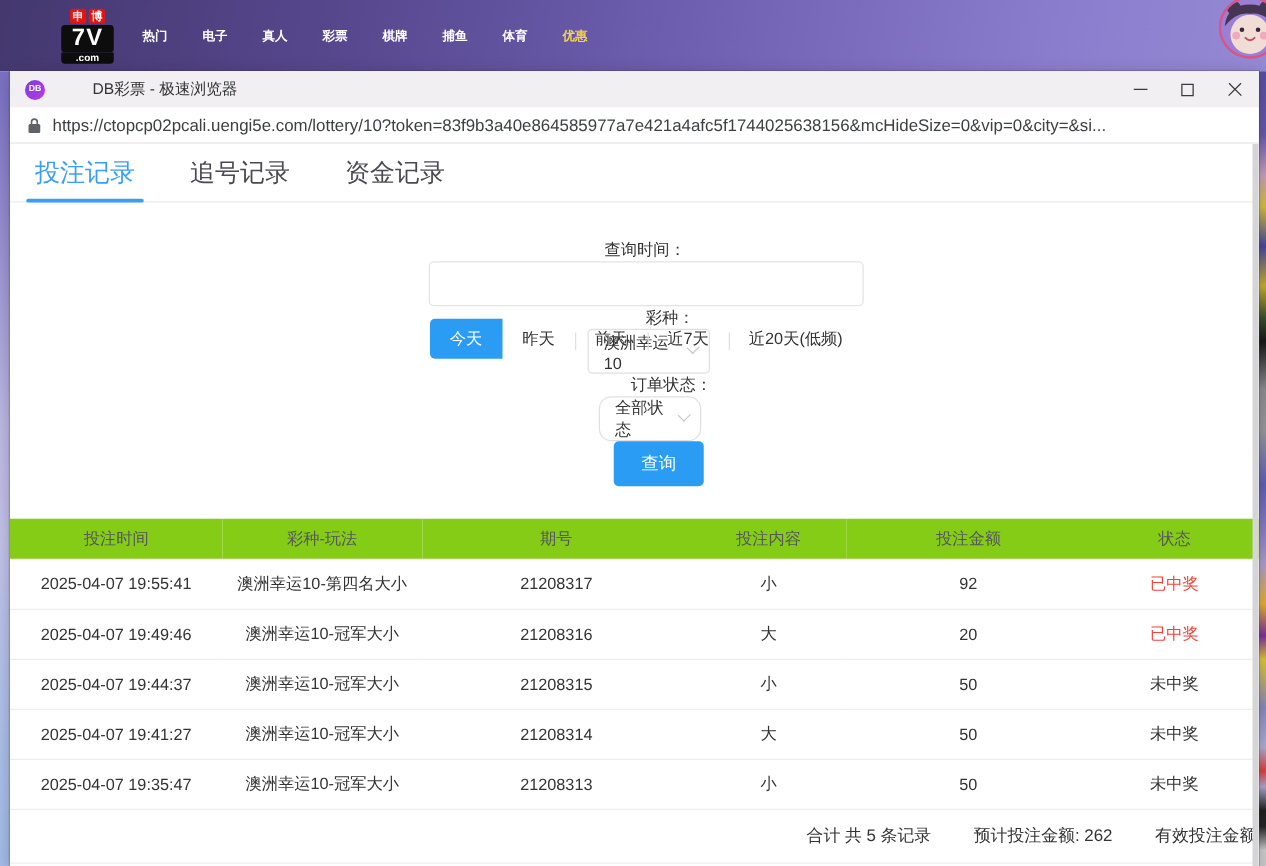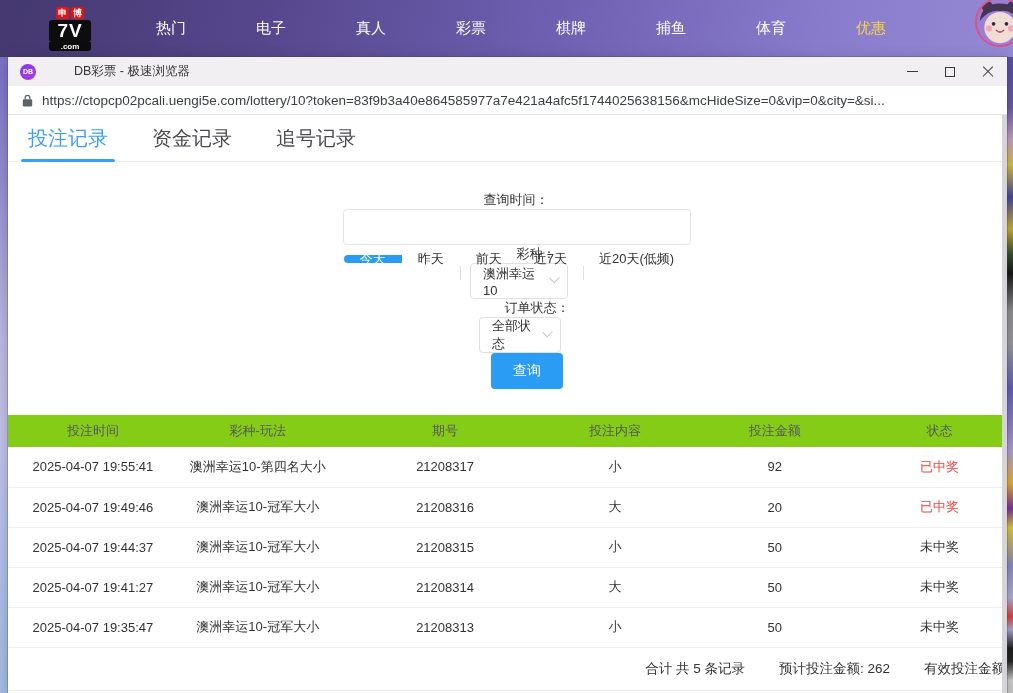--- a/index.html
+++ b/index.html
@@ -9,21 +9,21 @@
   
   .top-nav { position:absolute; left:0; top:0; width:1013px; height:57px;
     background:linear-gradient(100deg,#44386f 0%,#57488f 28%,#6f60b2 55%,#8a7ccd 82%,#9489d3 100%);
     display:flex; align-items:center; }
   .logo { margin-left:48px; width:44px; display:flex; flex-direction:column; align-items:center; }
   .logo-badges { display:flex; gap:2px; margin-bottom:1px; }
   .logo-badge { background:#e31414; color:#fff; font-size:9px; line-height:12px; width:13px; text-align:center; border-radius:2px; font-weight:bold; }
   .logo-main { background:#0d0d0d; color:#fff; font-weight:bold; font-size:19px; line-height:22px; width:42px; text-align:center; border-radius:3px; letter-spacing:1px; }
   .logo-sub { background:#0d0d0d; color:#fff; font-weight:bold; font-size:8px; line-height:9px; width:42px; text-align:center; border-radius:0 0 3px 3px; }
   .nav-menu { display:flex; margin-left:22px; gap:28px; }
-  .nav-item { color:#fff; font-size:15px; font-weight:normal; cursor:pointer; white-space:nowrap;margin-left:42px; }
+  .nav-item { color:#fff; font-size:10px; font-weight:bold; cursor:pointer; white-space:nowrap; }
   .nav-item.highlight { color:#f6d44a; }
   .avatar { position:absolute; right:-12px; top:-3px; width:50px; height:50px; border-radius:50%;
     border:2px solid #d9548b; overflow:hidden; background:#9b7fd4; }
   .left-strip { position:absolute; left:0; top:57px; width:8px; height:636px;
     background:linear-gradient(#7b70c6 0%,#9790d3 20%,#c0bbe6 45%,#c4c4ec 60%,#b3c2ec 78%,#a4beea 100%); }
   .right-strip { position:absolute; right:0; top:57px; width:6px; height:636px;
     background:linear-gradient(#584ca2 0%,#6a5aae 8%,#c9a0c0 13%,#d8c040 17%,#4848a0 22%,#c8b030 27%,#3a5030 31%,#181818 34%,#8f8f92 40%,#9a9a9e 45%,#6060b8 52%,#8f7fc8 58%,#b0a0d0 62%,#e8b030 67%,#8030a0 71%,#e0c838 74%,#8a8ac0 80%,#b0b0d8 85%,#e04040 88%,#b0a8d0 90%,#202020 93%,#262626 95%,#d0d0d0 98%,#c8c8c8 100%); }
 
   
   .browser { position:absolute; left:8px; top:57px; width:999px; height:636px; background:#fff;
@@ -50,29 +50,29 @@
   
   .tab-bar { height:47px; display:flex; align-items:center; padding-left:20px; gap:44px; border-bottom:1px solid #ececef; }
   .tab { position:relative; font-size:20px; color:#4a4a52; height:100%; display:flex; align-items:center; cursor:pointer; }
   .tab.active { color:#3b9ef5; }
   .tab.active::after { content:""; position:absolute; left:-7px; right:-7px; bottom:-1px; height:3px; border-radius:3px; background:#3b9ef5; }
 
   
   .filter-row { margin-top:29px; padding-left:17px; display:flex; align-items:center; font-size:13px; color:#333;flex-direction:column; }
   .filter-label { white-space:nowrap; }
   .time-group { display:flex; border:1px solid #e4e4e8; border-radius:4px; height:36px; align-items:stretch; margin-left:2px; background:#fff; }
-  .time-opt { padding:4px 16px; display:flex; align-items:center; color:#333; cursor:pointer; position:relative; white-space:nowrap;margin-top:45px; }
+  .time-opt { padding:16px 16px; display:flex; align-items:center; color:#333; cursor:pointer; position:relative; white-space:nowrap;margin-top:45px; }
   .time-opt:nth-child(n+3)::before { content:""; position:absolute; left:0; top:11px; height:14px; width:1px; background:#e0e0e4; }
   .time-opt.active { background:#2b9cf4; color:#fff; border-radius:4px 0 0 4px; }
   .time-opt.active::before { display:none; }
   .select-box { display:flex; align-items:center; justify-content:space-between; border:1px solid #e0e0e4; border-radius:4px;
     height:36px; padding:0 9px 0 12px; background:#fff; cursor:pointer; color:#333; }
   .chevron { width:8px; height:8px; border-right:1.4px solid #c4c8d0; border-bottom:1.4px solid #c4c8d0; transform:rotate(45deg) translate(-2px,-2px); margin-left:8px; }
   .sel-lottery { width:98px; margin-left:6px; }
-  .sel-status  { width:82px; margin-left:8px; }
+  .sel-status  { width:82px; margin-left:8px;border-radius:10px; }
   .lbl-lottery { margin-left:40px; }
   .lbl-status  { margin-left:42px; }
   .search-btn { margin-left:22px; width:72px; height:36px; background:#2b9cf4; border:none; border-radius:4px;
     color:#fff; font-size:14px; cursor:pointer; font-family:"Liberation Sans",sans-serif; }
 
   
   .bet-table { width:100%; margin-top:26px; border-collapse:collapse; table-layout:fixed; font-size:13px; }
   .bet-table col:nth-child(1){width:17%} .bet-table col:nth-child(2){width:16%}
   .bet-table col:nth-child(3){width:21.5%} .bet-table col:nth-child(4){width:12.5%}
   .bet-table col:nth-child(5){width:19.5%} .bet-table col:nth-child(6){width:13.5%}
@@ -153,22 +153,22 @@
         </svg>
       </span>
       <span class="url-text">https://ctopcp02pcali.uengi5e.com/lottery/10?token=83f9b3a40e864585977a7e421a4afc5f1744025638156&amp;mcHideSize=0&amp;vip=0&amp;city=&amp;si...</span>
     </div>
 
     <div class="content">
       <div class="scrollbar"></div>
 
       <div class="tab-bar">
         <div class="tab active">投注记录</div>
+        <div class="tab">追号记录</div>
         <div class="tab">资金记录</div>
-        <div class="tab">追号记录</div>
       </div>
 
       <div class="filter-row">
         <span class="filter-label">查询时间：</span>
         <div class="time-group">
           <div class="time-opt active">今天</div>
           <div class="time-opt">昨天</div>
           <div class="time-opt">前天</div>
           <div class="time-opt">近7天</div>
           <div class="time-opt">近20天(低频)</div>

